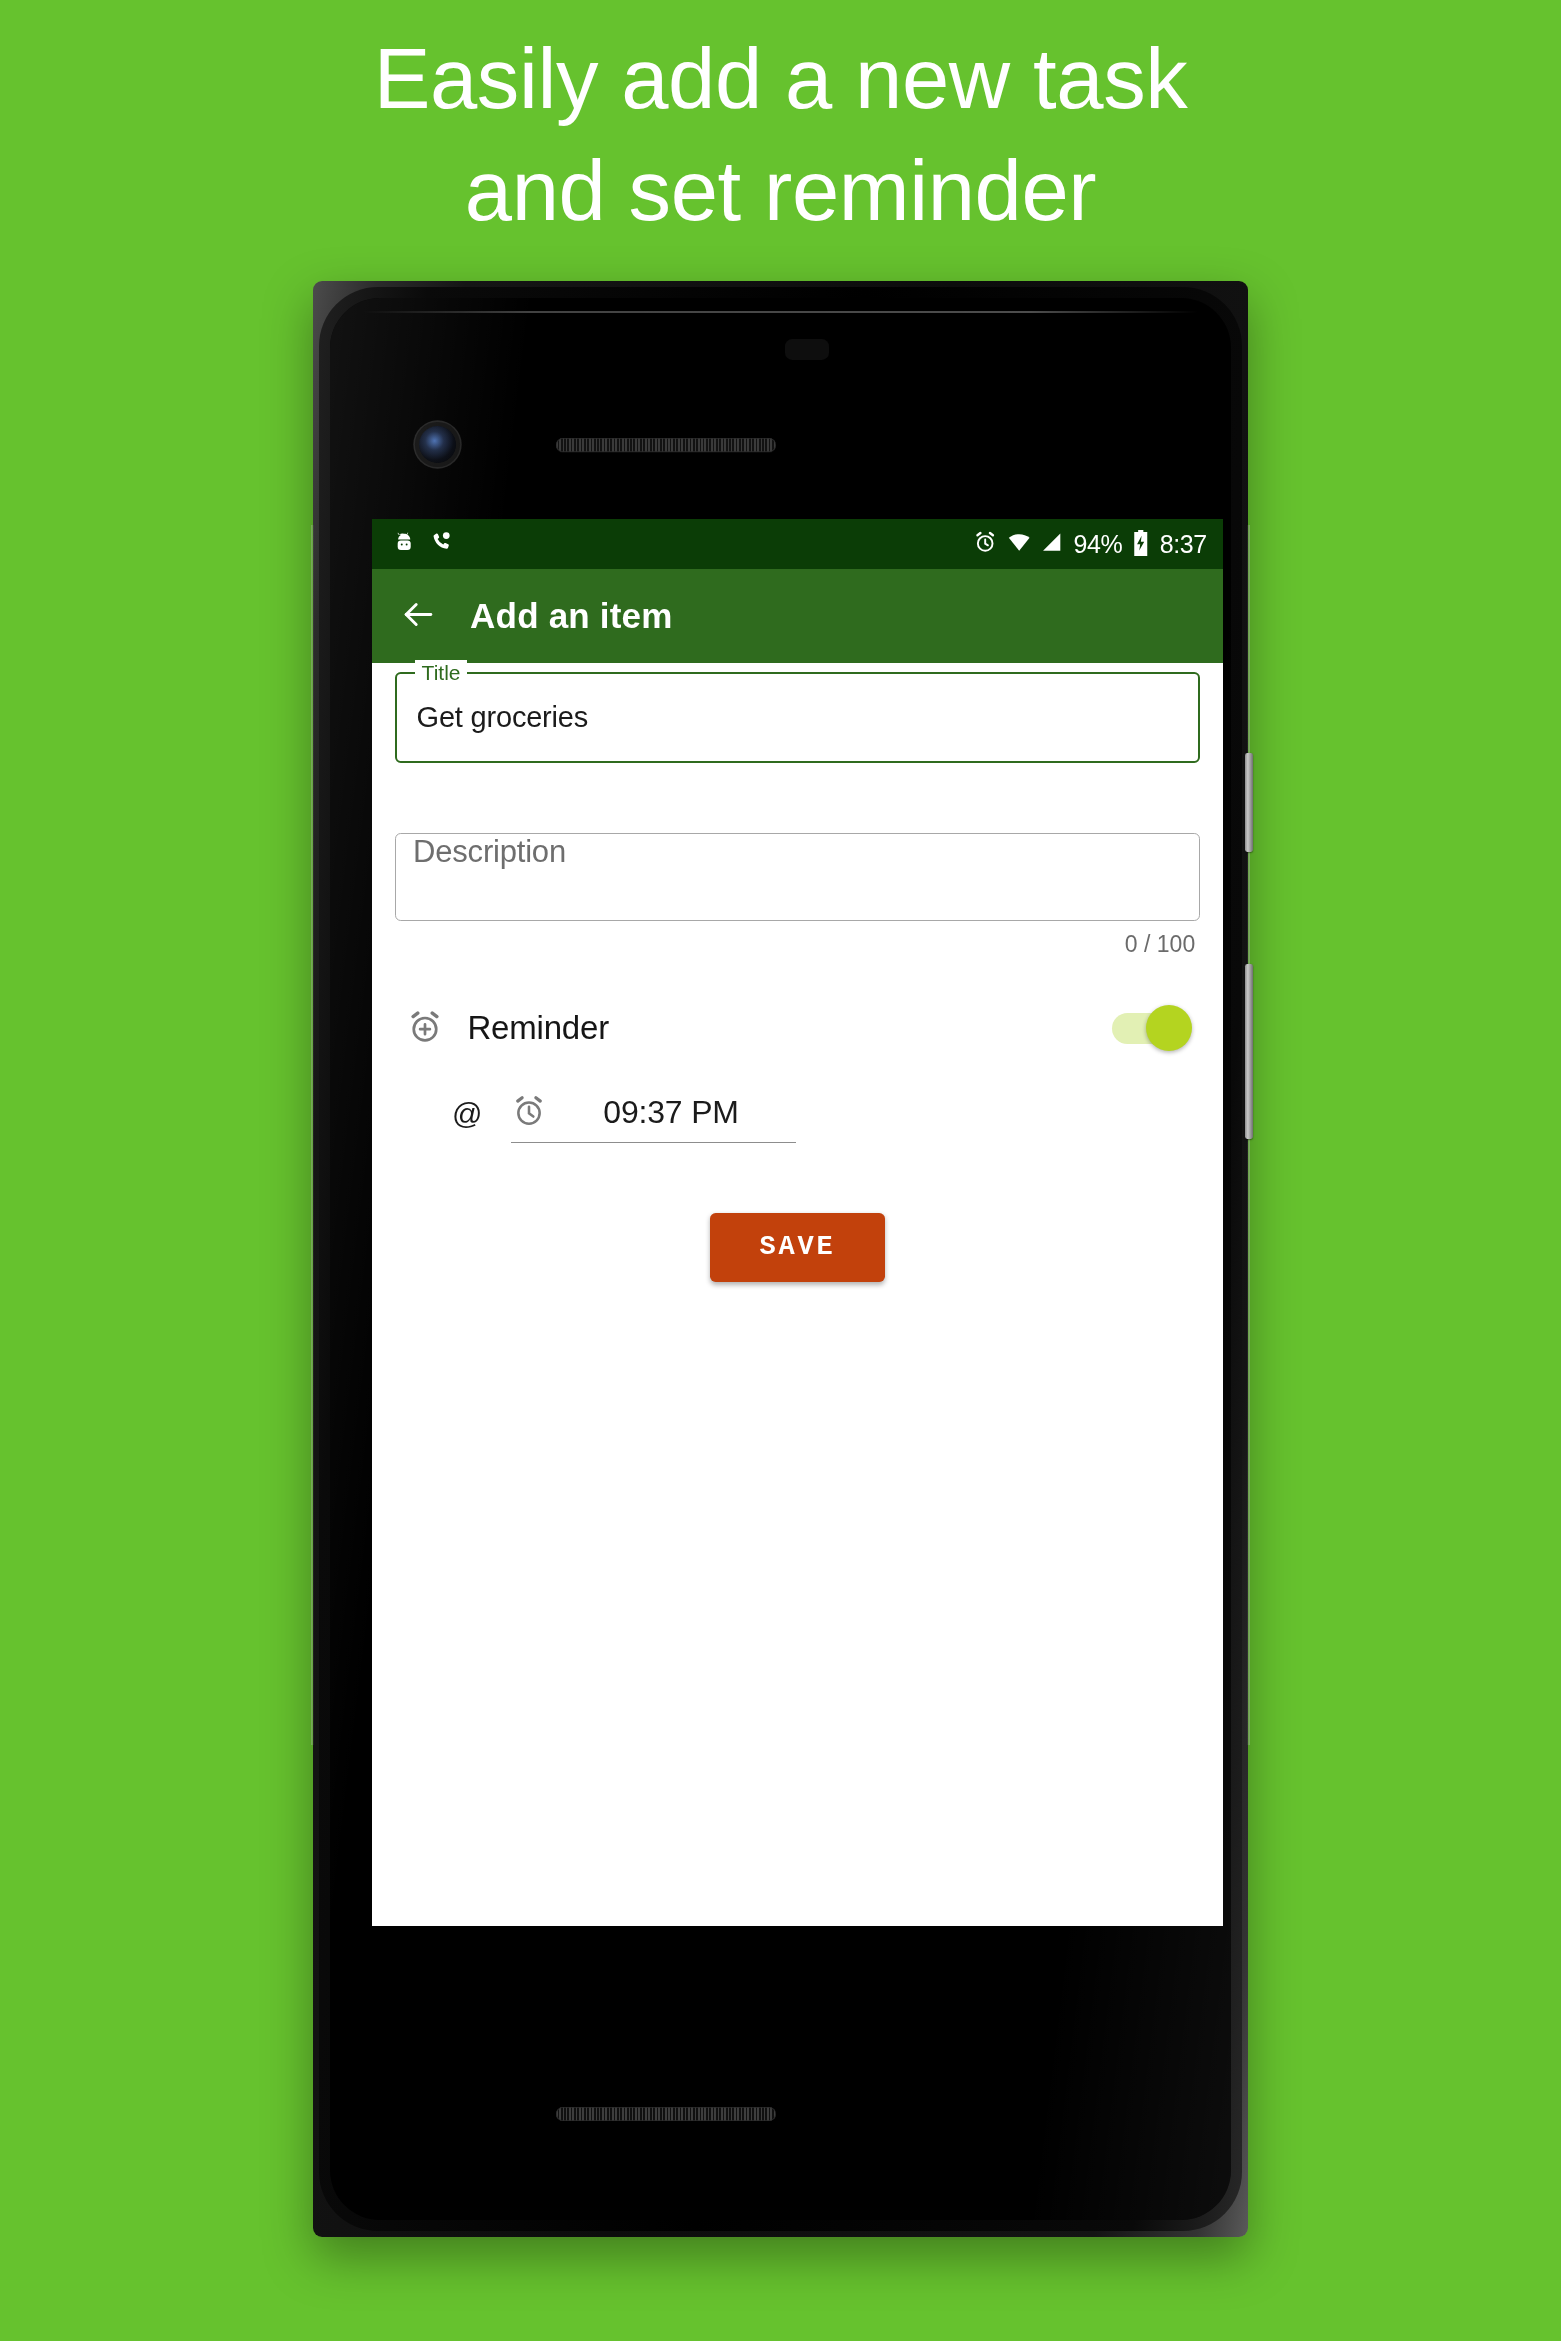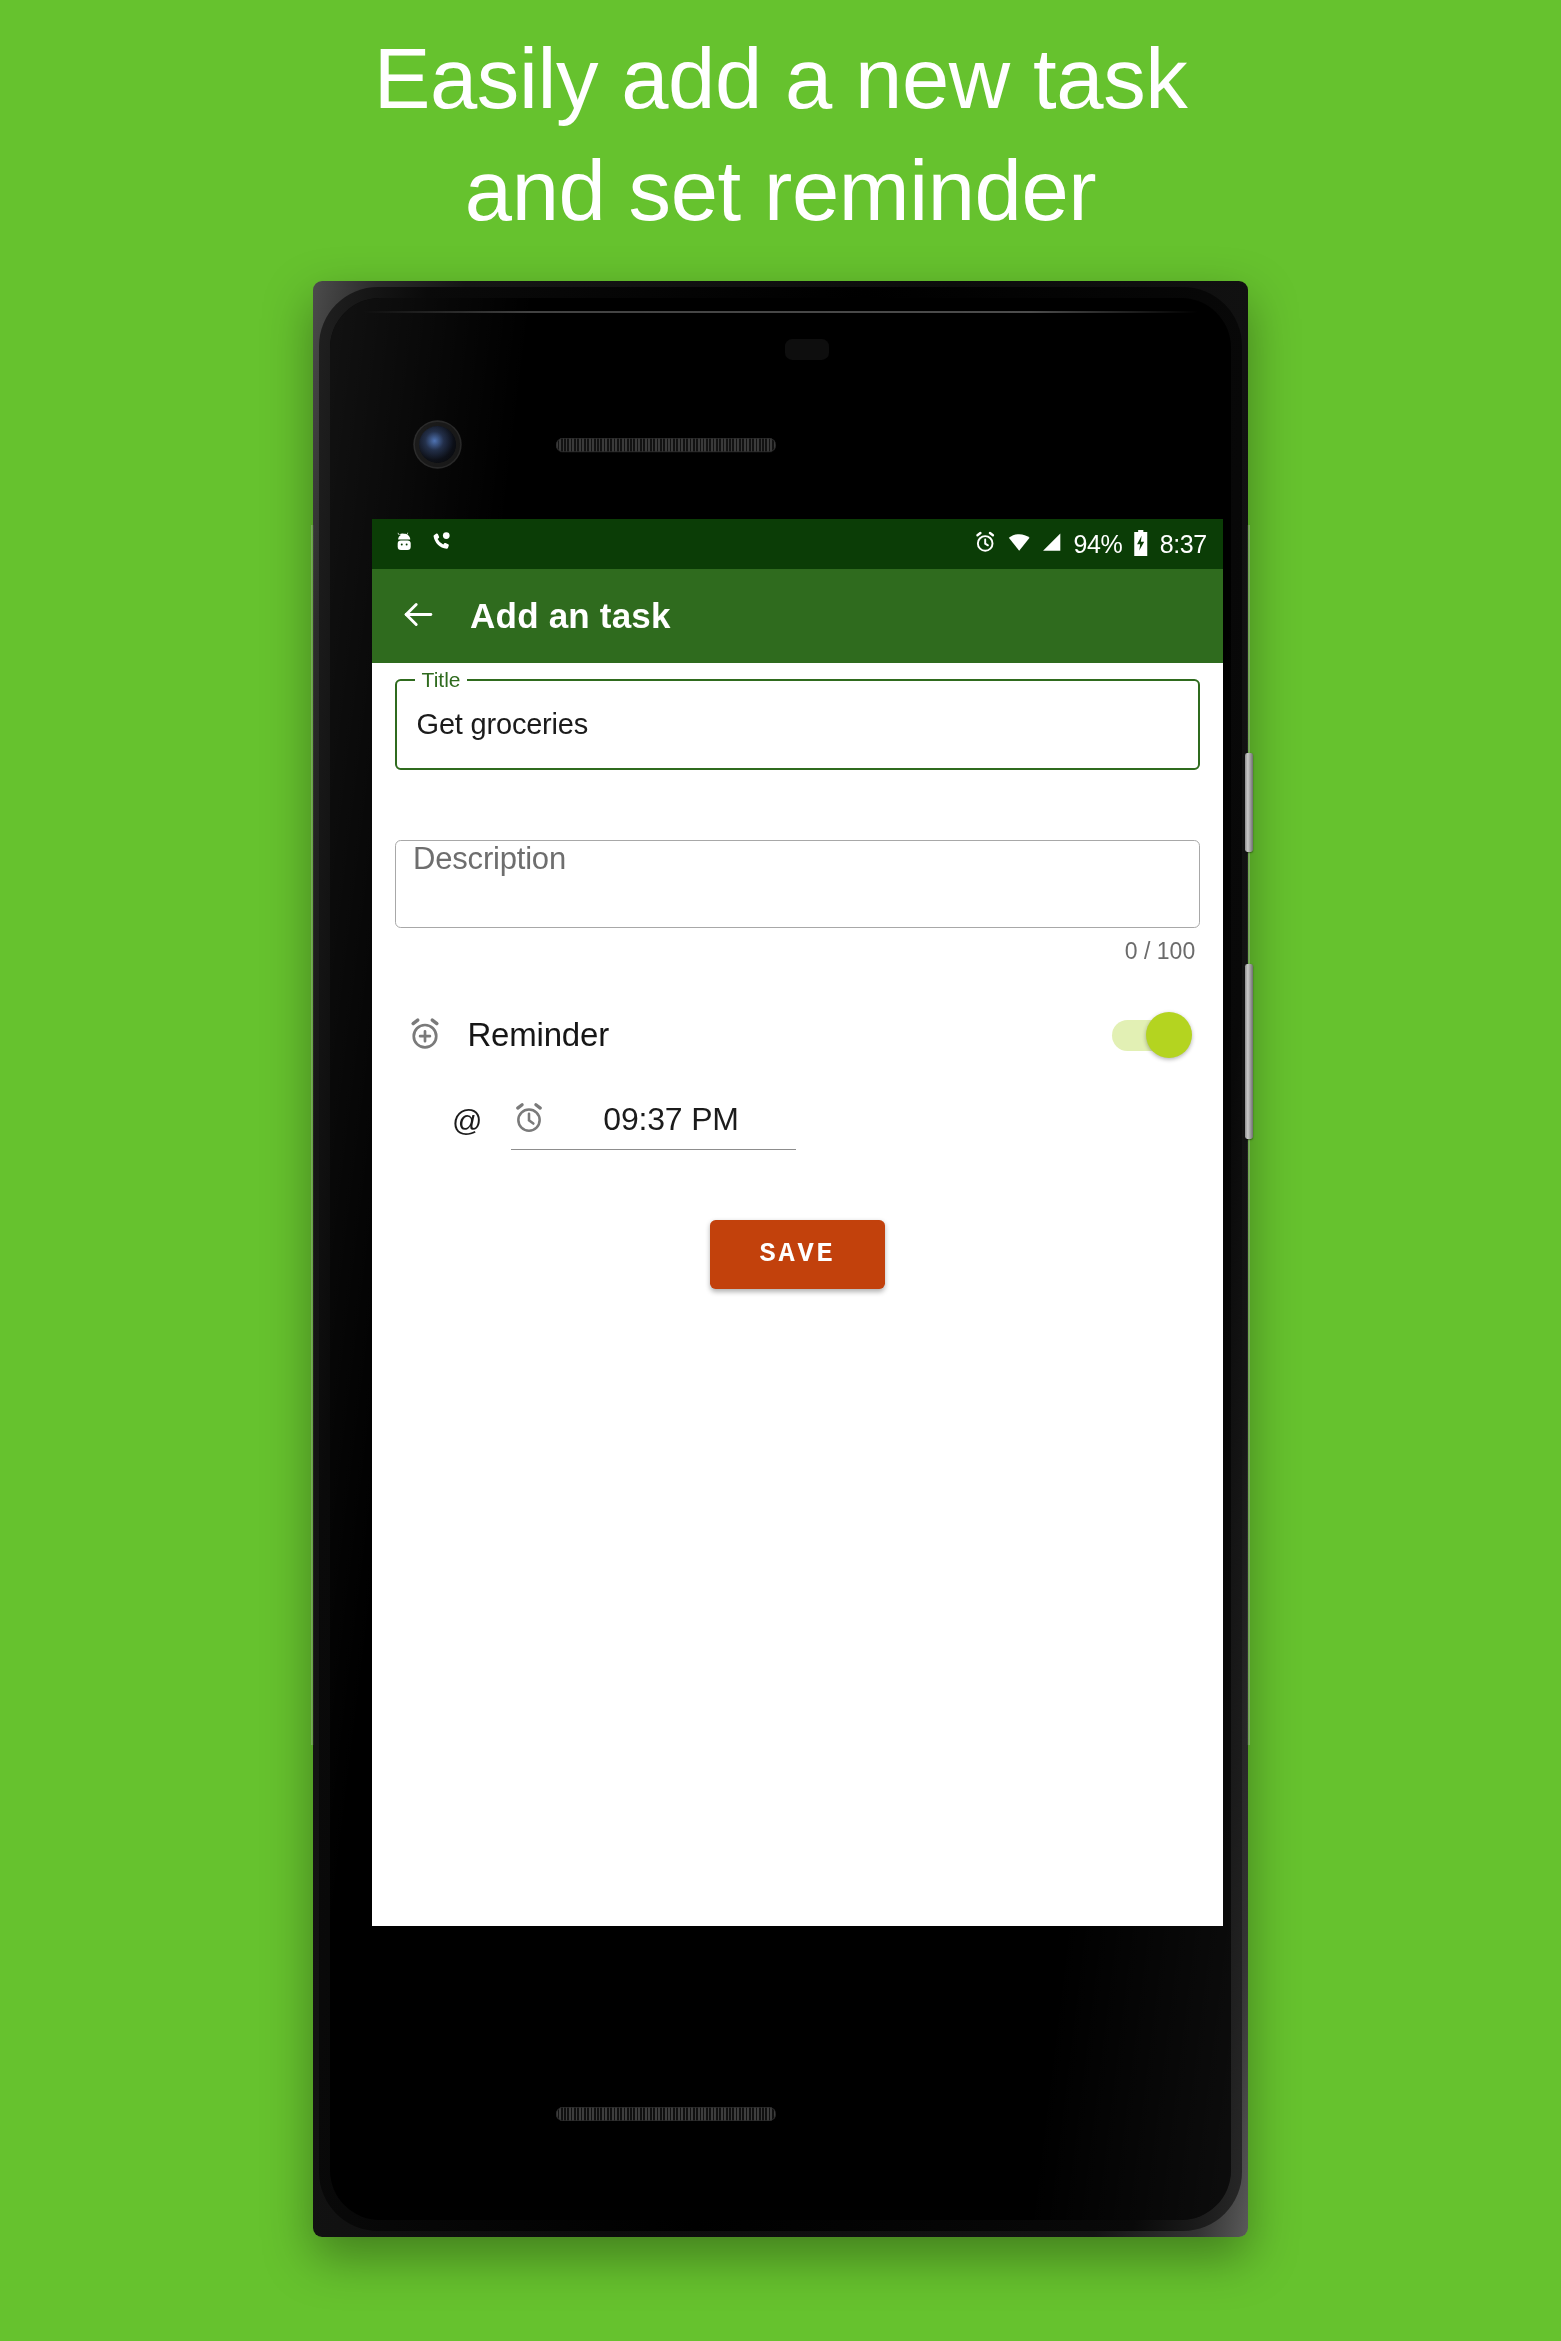--- a/index.html
+++ b/index.html
@@ -127,21 +127,21 @@
   .appbar-title {
     color: #ffffff; font-size: 35px; font-weight: 700; letter-spacing: 0.2px;
   }
 
   
   .content { padding: 0 23px; background: #fff; height: 100%; }
 
   
   .field-title {
     position: relative;
-    margin-top: 16px;
+    margin-top: 9px;
     height: 91px;
     border: 2.4px solid #2f6b1e;
     border-radius: 5.7px;
     display: flex; align-items: center;
     padding: 0 19.5px;
   }
   .field-title .legend {
     position: absolute; top: -14px; left: 18px;
     background: #ffffff; padding: 0 6.5px;
     color: #2f6b1e; font-size: 21px; line-height: 26px;
@@ -298,21 +298,21 @@
           </div>
         </div>
 
         <div class="appbar">
           <span>
             <svg width="37" height="37" viewBox="0 0 24 24" fill="none" stroke="#fff" stroke-width="1.9" stroke-linecap="round" stroke-linejoin="round">
               <path d="M20 12H4"></path>
                 <path d="M10.5 5.5L4 12l6.5 6.5"></path>
             </svg>
           </span>
-          <span class="appbar-title">Add an task</span>
+          <span class="appbar-title">Add an item</span>
         </div>
 
         <div class="content">
 
           <div class="field-title">
             <span class="legend">Title</span>
             <span class="value">Get groceries</span>
           </div>
 
           <div class="field-desc">

